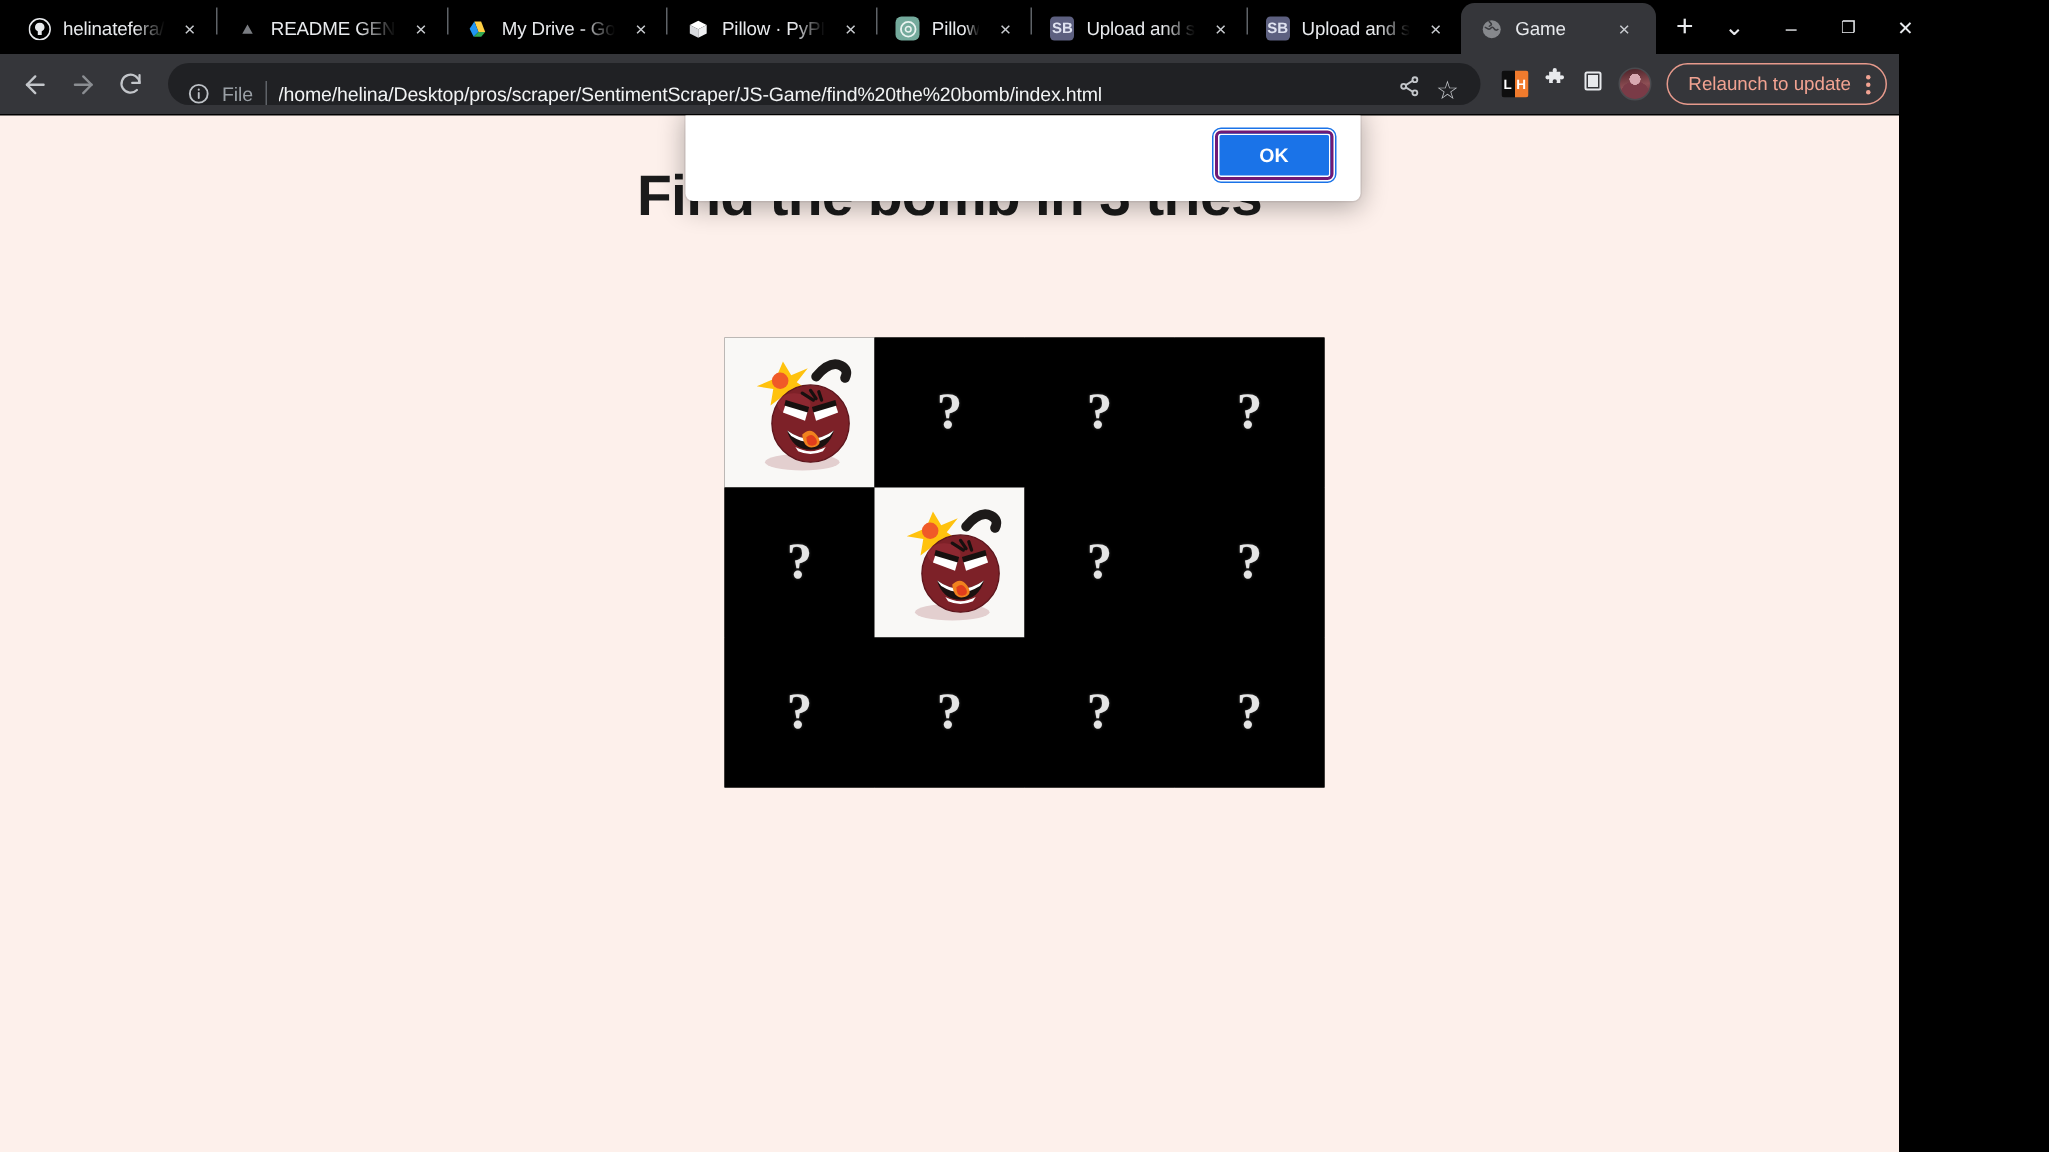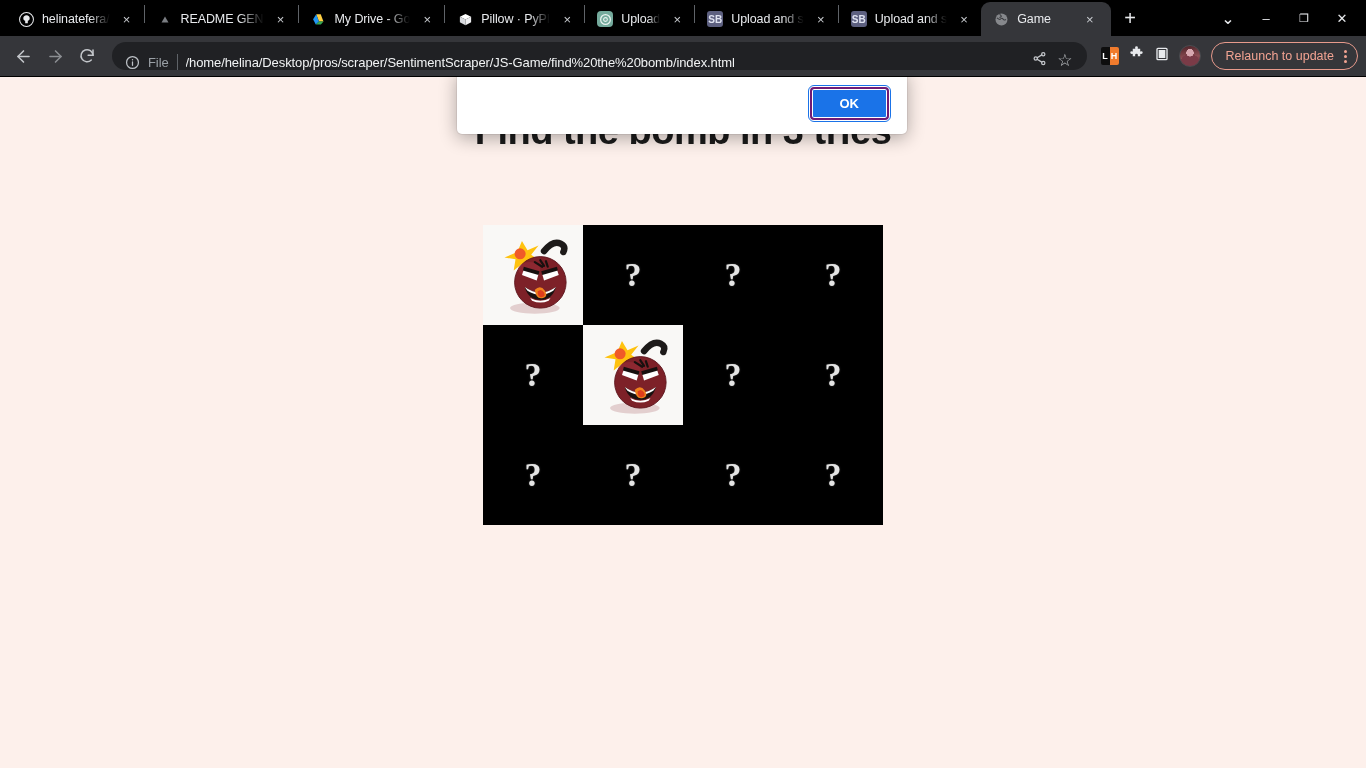--- a/index.html
+++ b/index.html
@@ -7,21 +7,21 @@
   html, body {
     width: 1366px;
     height: 768px;
     overflow: hidden;
     font-family: "Liberation Sans", sans-serif;
     background: #000;
   }
 
   
   .browser {
-    width: 1366px;
+    width: 1266px;
     height: 768px;
     display: flex;
     flex-direction: column;
     background: #a16207;
   }
 
   
   .tabstrip {
     height: 36px;
     background: #000000;
@@ -380,21 +380,21 @@
     </div>
     <div class="tab-sep"></div>
 
     <div class="tab inactive">
       <span class="tab-favicon" style="background:#74aa9c;border-radius:4px;">
         <svg width="13" height="13" viewBox="0 0 16 16">
             <circle cx="8" cy="8" r="6" fill="none" stroke="#e9f3f0" stroke-width="1.5"></circle>
             <circle cx="8" cy="8" r="2.3" fill="none" stroke="#e9f3f0" stroke-width="1.3"></circle>
           </svg>
       </span>
-      <span class="tab-title">Upload</span>
+      <span class="tab-title">Pillow</span>
       <span class="tab-close">×</span>
     </div>
     <div class="tab-sep"></div>
 
     <div class="tab inactive">
       <span class="tab-favicon" style="background:#5d6080;color:#dfe2f0;">SB</span>
       <span class="tab-title">Upload and s</span>
       <span class="tab-close">×</span>
     </div>
     <div class="tab-sep"></div>

